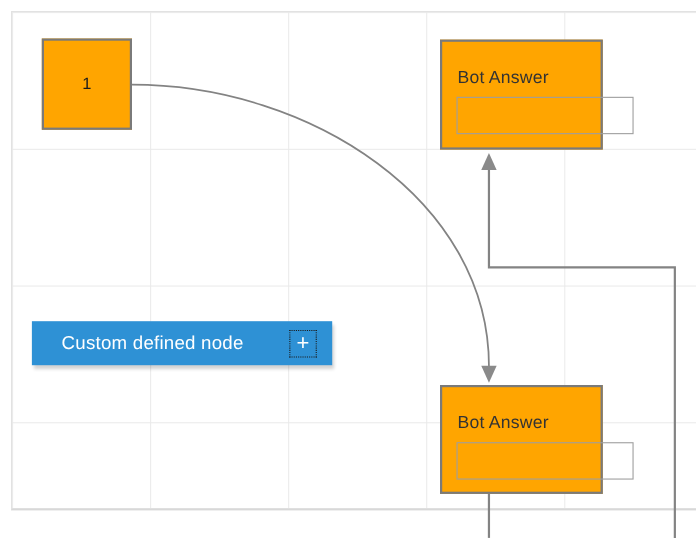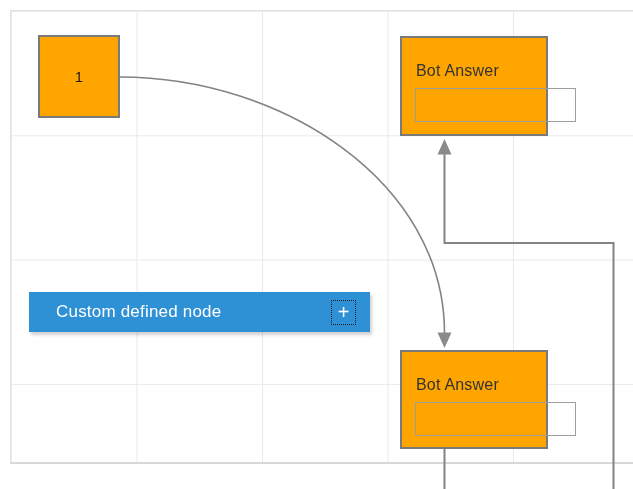--- a/index.html
+++ b/index.html
@@ -46,21 +46,21 @@
     font-size:16px;color:#333333;letter-spacing:0.2px;
   }
   .bot-input{
     position:absolute;box-sizing:border-box;
     left:13px;top:50px;width:161px;height:34px;
     border:1px solid #9e9e9e;background:transparent;
   }
 
   
   .palette-item{
-    position:absolute;left:29px;top:292px;width:341px;height:40px;
+    position:absolute;left:29px;top:292px;width:273px;height:40px;
     background:#2e91d5;
     box-shadow:2px 3px 3px rgba(0,0,0,0.18);
   }
   .palette-label{
     position:absolute;left:27px;top:0;line-height:40px;
     font-size:17px;color:#ffffff;letter-spacing:0.2px;
   }
   .palette-add{
     position:absolute;right:14px;top:8px;width:23px;height:23px;
     border:1px dotted #1b1b1b;

